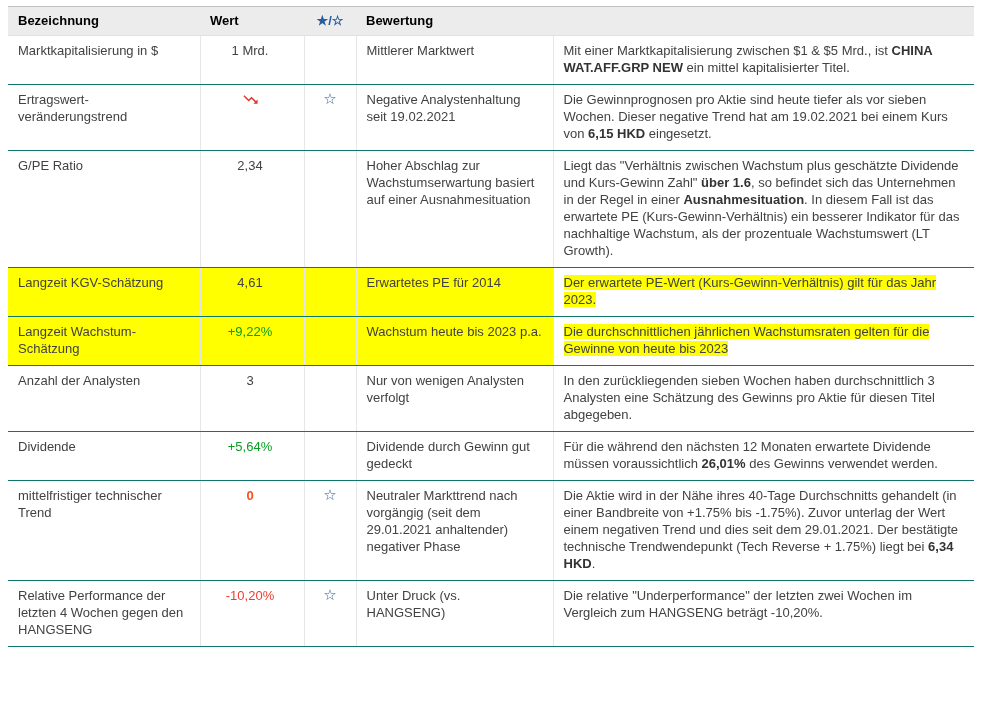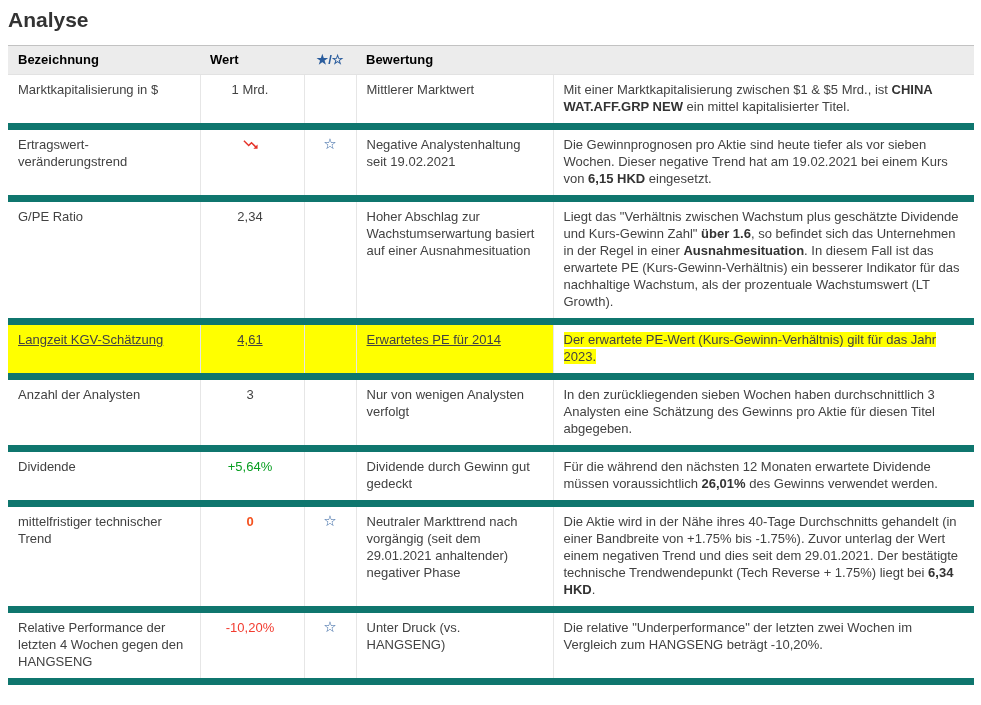--- a/index.html
+++ b/index.html
@@ -12,41 +12,40 @@
   h1{font-size:21px;line-height:24px;margin:2px 0 13px 0;color:#333;font-weight:bold;}
   table{border-collapse:collapse;width:966px;table-layout:fixed;font-size:13px;line-height:17px;}
   col.c1{width:192px;} col.c2{width:104px;} col.c3{width:52px;} col.c4{width:197px;}
   thead th{
     background:var(--header-bg);border-top:1px solid #c2c2c2;border-bottom:1px solid #e2e2e2;
     text-align:left;font-weight:bold;color:#000000;padding:5px 10px 6px 10px;
   }
   thead th.c2{padding-right:14px;}
   thead th.c3{text-align:center;color:var(--blue);padding-left:2px;padding-right:2px;}
   tbody td{
-    border-bottom:7px solid #0f766e;vertical-align:top;padding:6px 10px 8px 10px;
+    border-bottom:1px solid #0f766e;vertical-align:top;padding:6px 10px 8px 10px;
   }
   tbody td.c1,tbody td.c2,tbody td.c3,tbody td.c4{border-right:1px solid #e6e6e6;}
   td.c2{text-align:center;padding-right:14px;white-space:nowrap;}
   td.c2.up{color:var(--green);}
   td.c2.down{color:var(--red);}
   td.c2.zero{color:var(--orange);font-weight:bold;}
   td.c3{text-align:center;padding-left:2px;padding-right:2px;}
   .star{font-size:15px;color:var(--blue);line-height:15px;}
   .trend{width:17px;height:17px;vertical-align:-3px;}
   svg.trend-down{fill:#e53228;}
   svg.trend-up{fill:#12a32b;}
   .desc b,b{font-weight:bold;color:#333;}
-  tr.hl td.c1,tr.hl td.c2,tr.hl td.c3,tr.hl td.c4{background:var(--yellow);text-decoration:underline;}
+  tr.hl td.c1,tr.hl td.c2,tr.hl td.c3,tr.hl td.c4{background:var(--yellow);}
   tr.hl td.c5 .desc{background:var(--yellow);}
 </style>
 </head>
 <body>
 
 <div class="page">
-  <h1>Analyse</h1>
 
   <table>
     <colgroup>
         <col class="c1">
         <col class="c2">
         <col class="c3">
         <col class="c4">
         <col class="c5">
       </colgroup>
     <thead>
@@ -82,20 +81,27 @@
           <td class="c4">Hoher Abschlag zur Wachstumserwartung basiert auf einer Ausnahmesituation</td>
           <td class="c5"><span class="desc"><span>Liegt das "Verhältnis zwischen Wachstum plus geschätzte Dividende und Kurs-Gewinn Zahl" </span><b>über 1.6</b><span>, so befindet sich das Unternehmen in der Regel in einer </span><b>Ausnahmesituation</b><span>. In diesem Fall ist das erwartete PE (Kurs-Gewinn-Verhältnis) ein besserer Indikator für das nachhaltige Wachstum, als der prozentuale Wachstumswert (LT Growth).</span></span></td>
         </tr>
         <tr class="hl">
           <td class="c1">Langzeit KGV-Schätzung</td>
           <td class="c2">4,61</td>
           <td class="c3"></td>
           <td class="c4">Erwartetes PE für 2014</td>
           <td class="c5"><span class="desc"><span>Der erwartete PE-Wert (Kurs-Gewinn-Verhältnis) gilt für das Jahr 2023.</span></span></td>
         </tr>
+        <tr class="hl">
+          <td class="c1">Langzeit Wachstum-Schätzung</td>
+          <td class="c2 up">+9,22%</td>
+          <td class="c3"></td>
+          <td class="c4">Wachstum heute bis 2023 p.a.</td>
+          <td class="c5"><span class="desc"><span>Die durchschnittlichen jährlichen Wachstumsraten gelten für die Gewinne von heute bis 2023</span></span></td>
+        </tr>
         <tr>
           <td class="c1">Anzahl der Analysten</td>
           <td class="c2">3</td>
           <td class="c3"></td>
           <td class="c4">Nur von wenigen Analysten verfolgt</td>
           <td class="c5"><span class="desc"><span>In den zurückliegenden sieben Wochen haben durchschnittlich 3 Analysten eine Schätzung des Gewinns pro Aktie für diesen Titel abgegeben.</span></span></td>
         </tr>
         <tr>
           <td class="c1">Dividende</td>
           <td class="c2 up">+5,64%</td>

